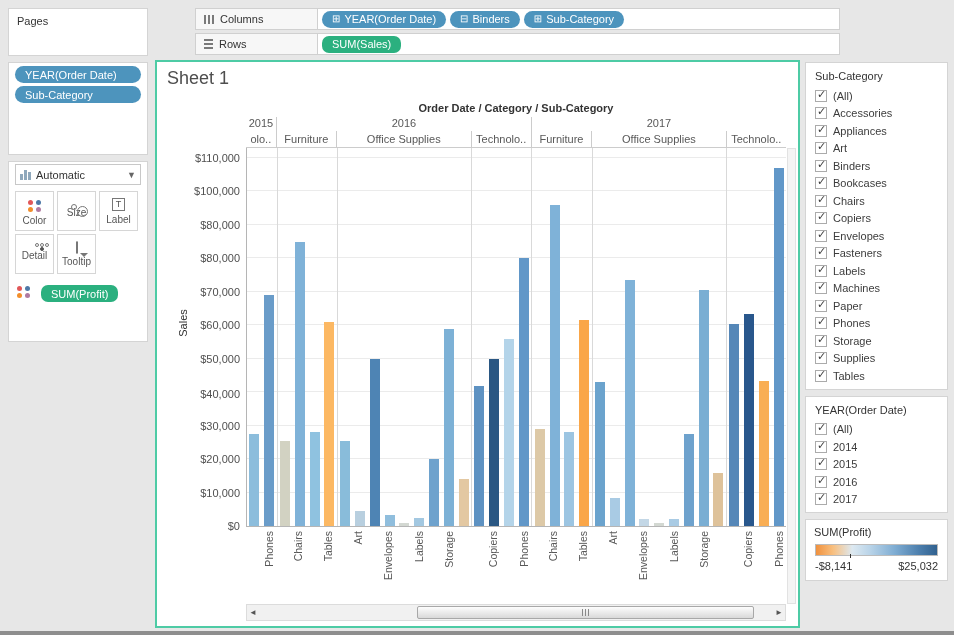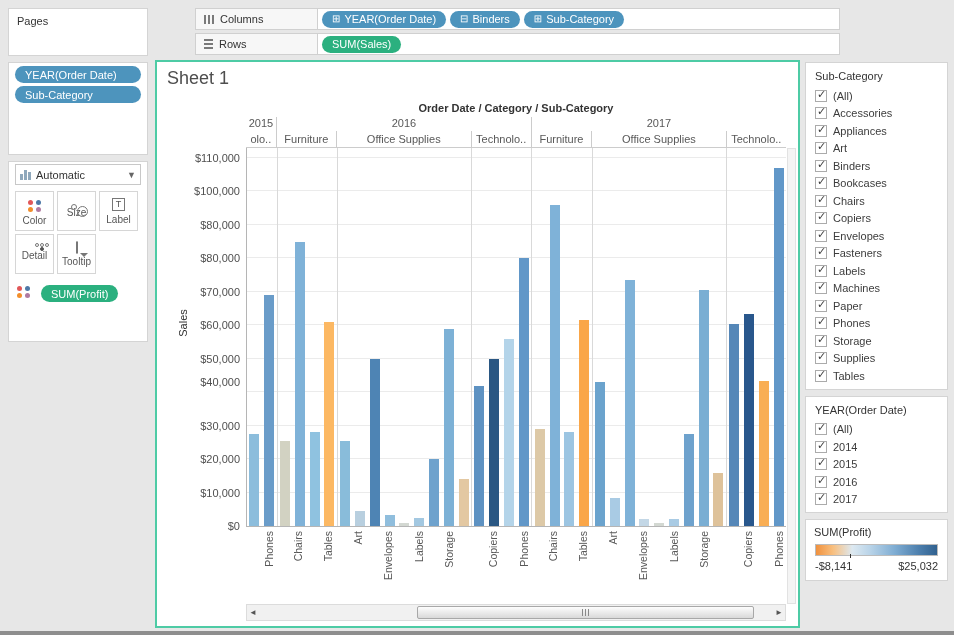--- a/index.html
+++ b/index.html
@@ -7,21 +7,21 @@
   body { font-family:"Liberation Sans", sans-serif; background:#e7e7e7; color:#333; font-size:11px; }
   .app { position:relative; width:954px; height:635px; background:#e7e7e7; overflow:hidden; }
   .card { background:#fff; border:1px solid #d4d4d4; }
 
   
   .shelf { position:absolute; left:155px; width:645px; height:22px; display:flex; background:#fff; border:1px solid #d0d0d0;margin-left:40px; }
   .shelf-label { width:122px; background:#f7f7f7; border-right:1px solid #d0d0d0; display:flex; align-items:center; gap:6px; padding-left:8px; color:#333; }
   .shelf-pills { flex:1; display:flex; align-items:center; gap:4px; padding-left:4px; background:#fff; }
   .pill { display:inline-flex; align-items:center; gap:4px; height:17px; border-radius:9px; padding:0 10px; color:#fff; white-space:nowrap; cursor:default; }
   .pill.blue { background:#4d94bd; }
-  .pill.green { background:#2bb07f; }
+  .pill.green { background:#2bb07f;border-radius:7px; }
   .pill .pill-ico { font-size:10px; line-height:1; }
   .cols-icon { display:inline-flex; gap:2px; align-items:flex-end; }
   .cols-icon i { width:2px; height:9px; background:#7a7a7a; }
   .rows-icon { display:inline-flex; flex-direction:column; gap:2px; }
   .rows-icon i { width:9px; height:2px; background:#7a7a7a; }
 
   
   .left { position:absolute; left:8px; top:8px; width:140px; }
   .panel-title { padding:6px 8px 4px 8px; color:#333; }
   .pages { height:48px; }
@@ -219,21 +219,21 @@
         <div class="cat-cell" style="flex: 4 1 0%;">Furniture</div>
         <div class="cat-cell" style="flex: 9 1 0%;">Office Supplies</div>
         <div class="cat-cell" style="flex: 4 1 0%;">Technolo..</div>
       </div>
     <div class="ylabel">Sales</div>
     <div class="y-gutter" id="y-gutter">
         <span class="y-tick" style="bottom: -5px;">$0</span>
         <span class="y-tick" style="bottom: 28.4516px;">$10,000</span>
         <span class="y-tick" style="bottom: 61.9033px;">$20,000</span>
         <span class="y-tick" style="bottom: 95.3549px;">$30,000</span>
-        <span class="y-tick" style="bottom: 139px; margin-left: 20px;">$40,000</span>
+        <span class="y-tick" style="bottom: 127px; margin-left: 20px;">$40,000</span>
         <span class="y-tick" style="bottom: 162.258px;">$50,000</span>
         <span class="y-tick" style="bottom: 195.71px;">$60,000</span>
         <span class="y-tick" style="bottom: 229.161px;">$70,000</span>
         <span class="y-tick" style="bottom: 262.613px;">$80,000</span>
         <span class="y-tick" style="bottom: 296.065px;">$80,000</span>
         <span class="y-tick" style="bottom: 329.516px;">$100,000</span>
         <span class="y-tick" style="bottom: 362.968px;">$110,000</span>
       </div>
     <div class="plot" id="plot">
         <div class="gridline" style="bottom: 33.4516px;"></div>

